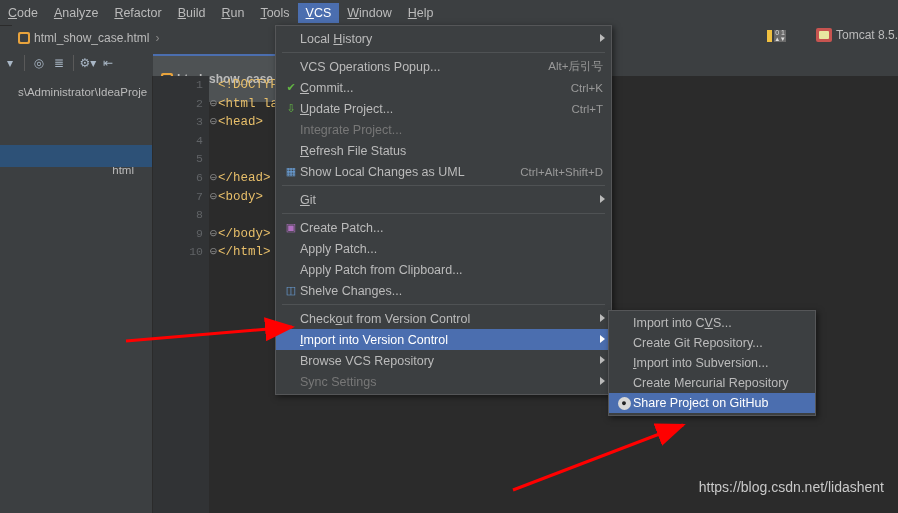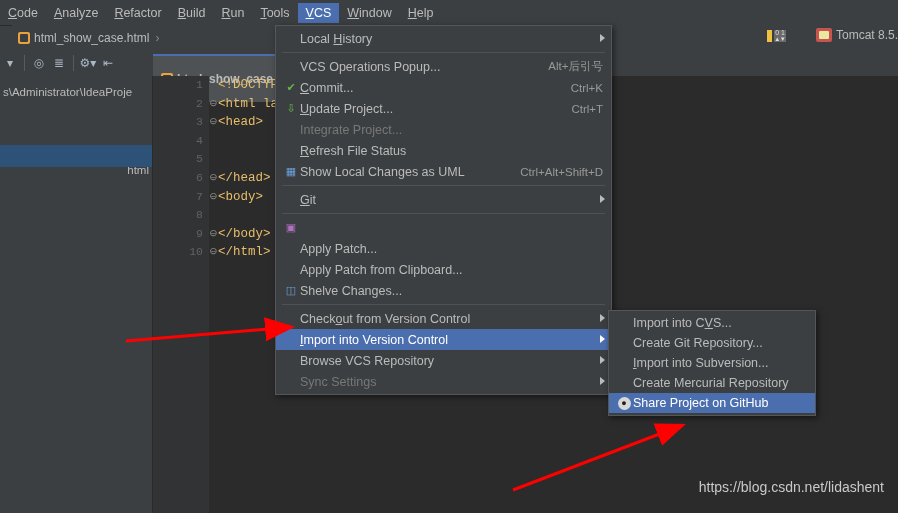--- a/index.html
+++ b/index.html
@@ -57,21 +57,21 @@
     width:20px;height:20px;display:flex;align-items:center;justify-content:center;
     color:#a9b7c6;font-size:12px;
   }
   .tb-sep{width:1px;height:16px;background:#5a5a5a;margin:0 4px;}
   
   .left-panel{
     position:absolute;left:0;top:76px;width:152px;height:437px;
     background:#3c3f41;border-right:1px solid #2b2b2b;
   }
   .left-row{
-    font-size:11.5px;color:#bbbbbb;padding:2px 3px;white-space:nowrap;overflow:hidden;
+    font-size:11.5px;color:#bbbbbb;padding:2px 18px;white-space:nowrap;overflow:hidden;
   }
   
   .editor{
     position:absolute;left:153px;top:76px;width:745px;height:437px;
     background:#2b2b2b;
   }
   .editor-tab{
     position:absolute;left:0;top:-22px;height:22px;
     display:flex;align-items:center;gap:4px;padding:12px 8px;
     background:#4e5254;color:#bbbbbb;font-size:12px;
@@ -298,20 +298,21 @@
     <div class="mrow">
       <span class="ic"></span>
       <span class="lbl"><span class="und">G</span>it</span>
       <span class="sub"></span>
     </div>
     <div class="msep"></div>
     <div class="mrow">
       <span class="ic">
         <span class="ic-purple">▣</span>
       </span>
+      <span class="lbl">Create Patch...</span>
     </div>
     <div class="mrow">
       <span class="ic"></span>
       <span class="lbl">Apply Patch...</span>
     </div>
     <div class="mrow">
       <span class="ic"></span>
       <span class="lbl">Apply Patch from Clipboard...</span>
     </div>
     <div class="mrow">

